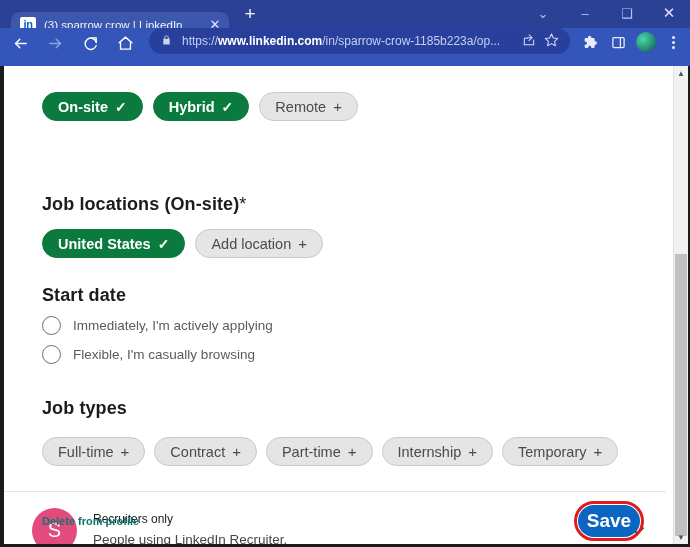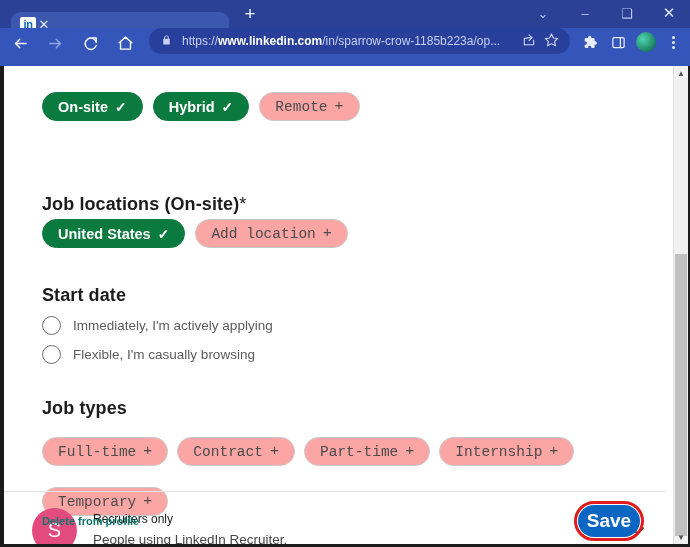--- a/index.html
+++ b/index.html
@@ -233,25 +233,24 @@
     white-space: nowrap;
     margin-top: 12px;
   }
   .chip.selected {
     background: #0b7a3e;
     color: #ffffff;
     font-weight: 700;
     border: 1px solid #0b7a3e;
   }
   .chip.unselected {
-    background: #fca5a5;
+    background: #e5e5e5;
     color: #4b4b4b;
     border: 1px solid #c9c9c9;
     font-weight: 400;
-    font-family: Liberation Mono, monospace;
   }
   .chip .mark {
     margin-left: 7px;
     font-size: 14px;
     line-height: 1;
   }
   .chip.unselected .mark { font-size: 15px; color: #4b4b4b; }
 
   .section-label {
     font-size: 18px;
@@ -406,20 +405,21 @@
   }
 </style>
 </head>
 <body>
 
 <div id="root">
 
   <div class="tabstrip">
     <div class="tab">
       <div class="tab-favicon">in</div>
+      <div class="tab-title">(3) sparrow crow | LinkedIn</div>
       <div class="tab-close">✕</div>
     </div>
     <div class="newtab">+</div>
 
     <div class="wincontrols">
       <div class="wc">⌄</div>
       <div class="wc">–</div>
       <div class="wc">❑</div>
       <div class="wc close">✕</div>
     </div>
@@ -507,21 +507,21 @@
           <span class="mark">✓</span>
         </div>
         <div class="chip unselected">
           <span>Remote</span>
           <span class="mark">+</span>
         </div>
       </div>
 
       <div class="section-label" style="position:absolute; left:38px; top:128px;"><span>Job locations (On-site)</span><span class="req">*</span></div>
 
-      <div class="chiprow" style="position:absolute; left:38px; top:141px;">
+      <div class="chiprow" style="position:absolute; left:38px; top:151px;">
         <div class="chip selected">
           <span>United States</span>
           <span class="mark">✓</span>
         </div>
         <div class="chip unselected">
           <span>Add location</span>
           <span class="mark">+</span>
         </div>
       </div>
 

